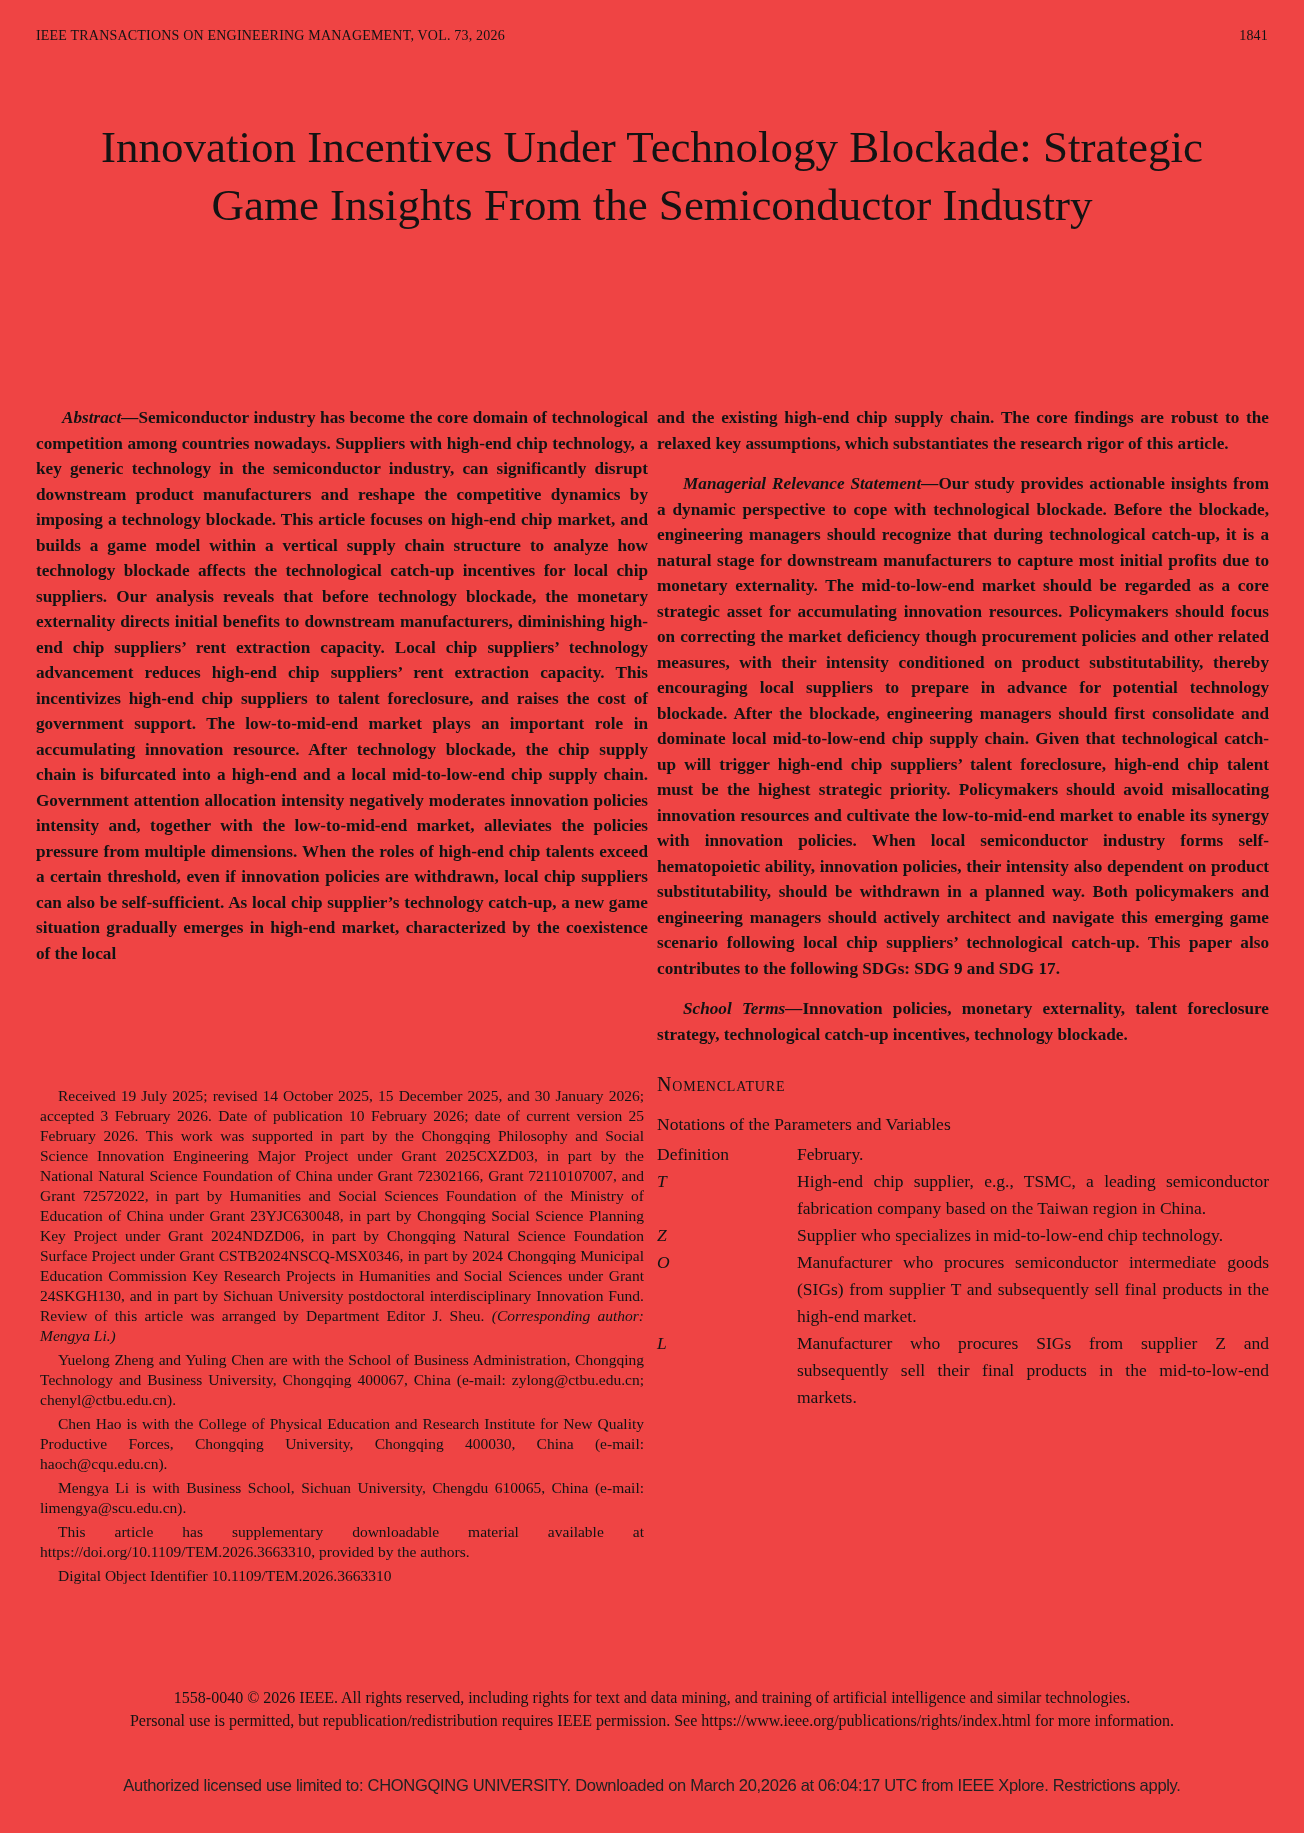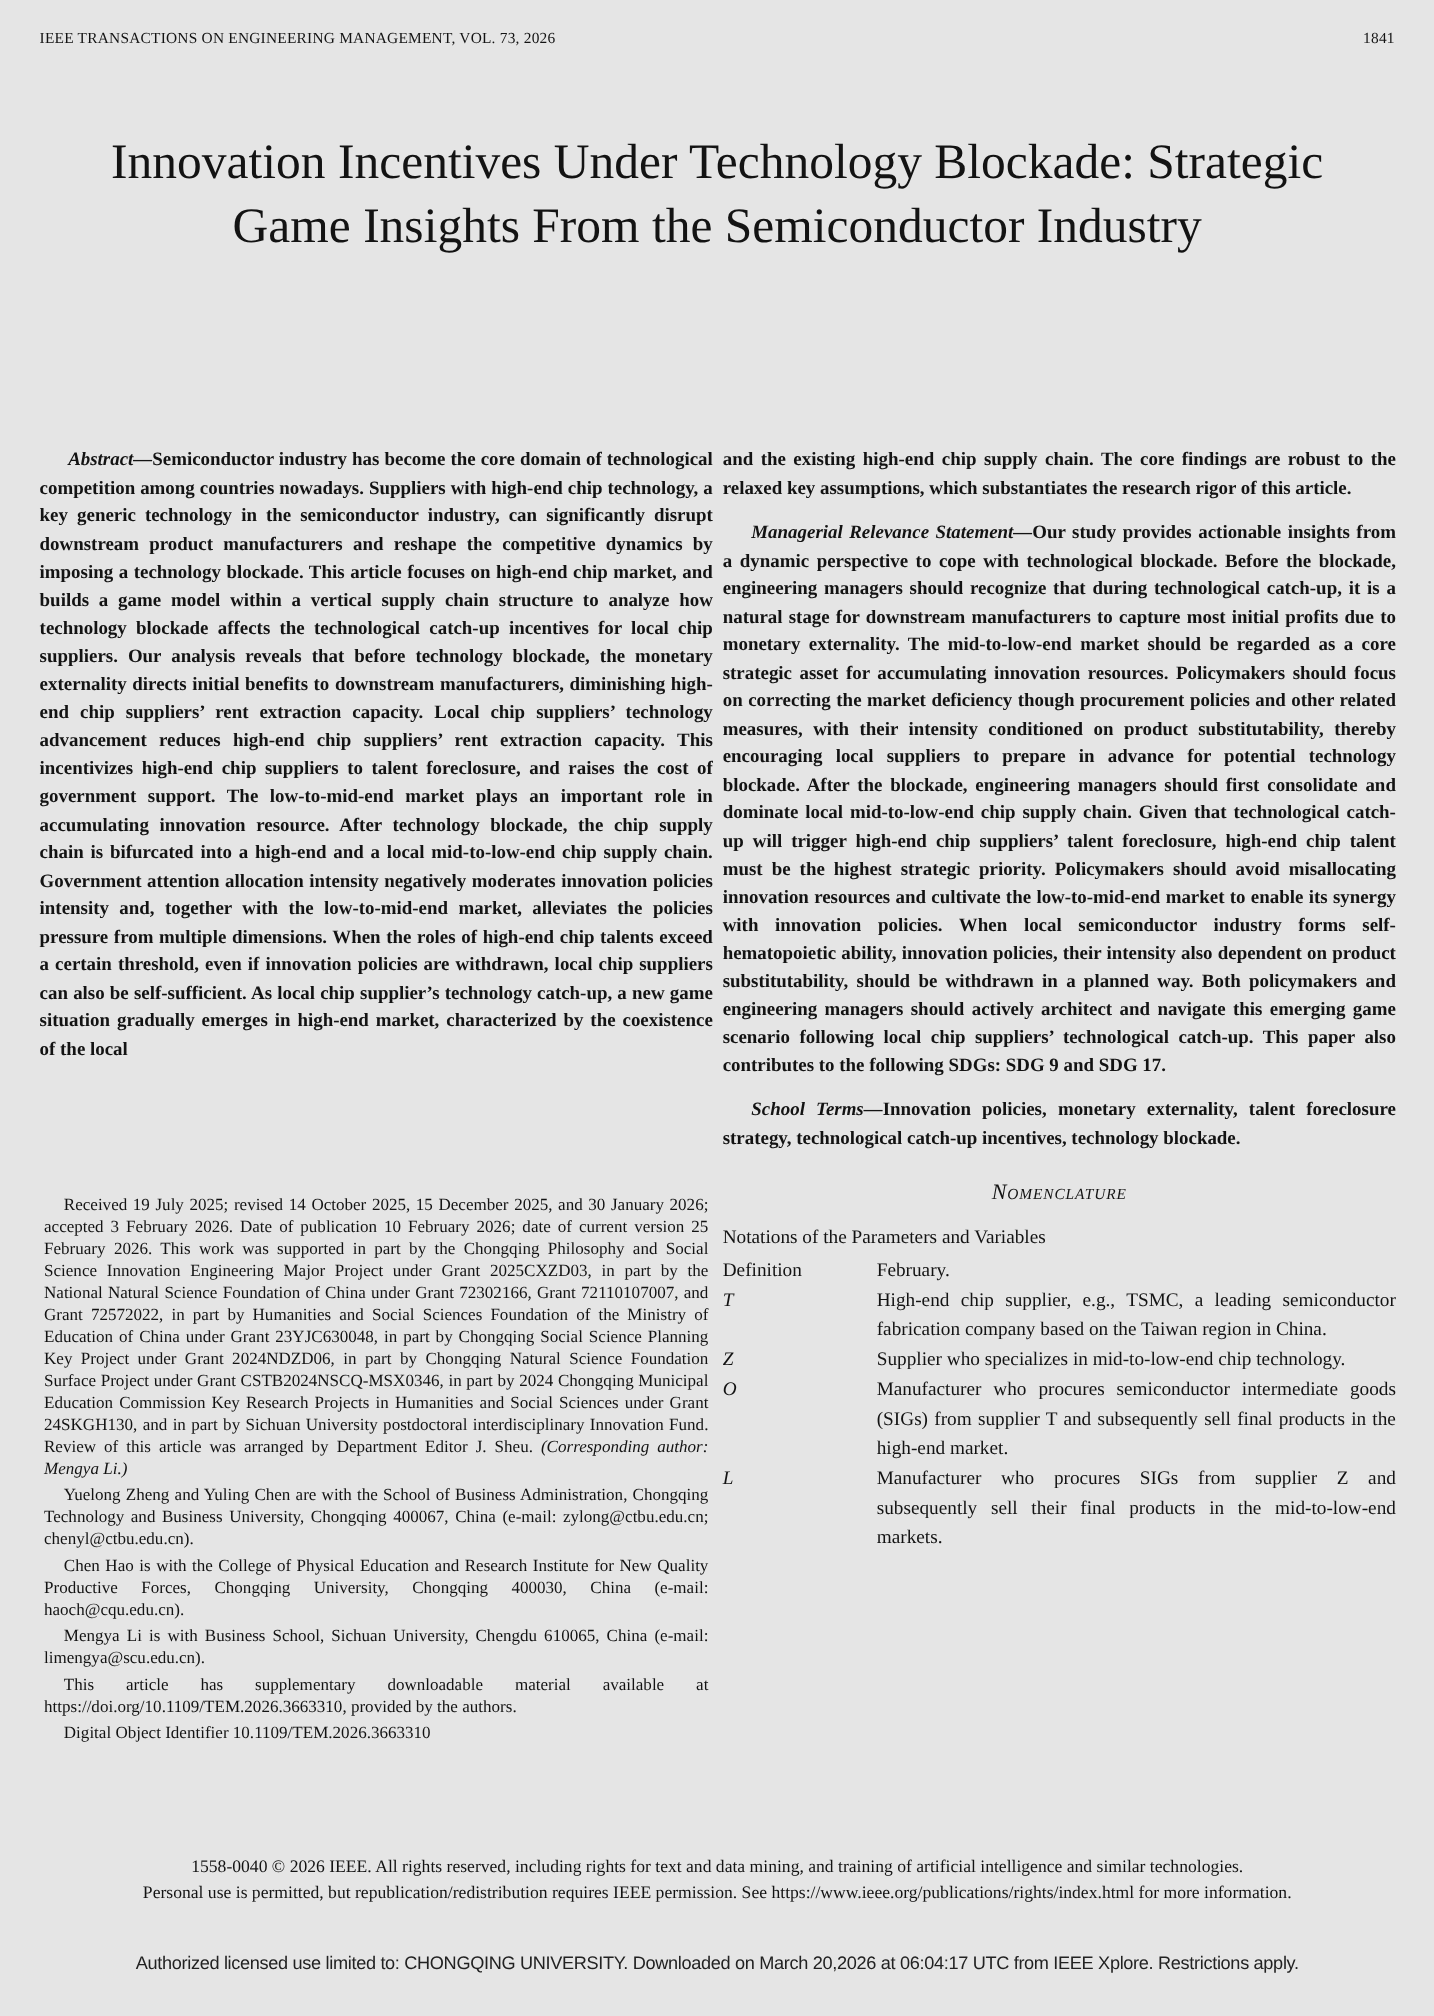--- a/index.html
+++ b/index.html
@@ -1,21 +1,21 @@
 <!DOCTYPE html>
 <html><head>
 <meta charset="utf-8">
 <style>
   html,body{margin:0;padding:0;background:#ffffff;}
   body{
     width:1304px;height:1833px;position:relative;
     font-family:"Liberation Serif","DejaVu Serif",serif;
     color:#131313;
   }
-  .page{position:absolute;inset:0;background:#e5e5e5;}
+  .page{position:absolute;inset:0;background:#ef4444;}
 
   
   .running-head{
     position:absolute;top:28px;left:36px;right:36px;
     font-size:14px;letter-spacing:.2px;
     display:flex;justify-content:space-between;
   }
 
   
   .title{
@@ -53,22 +53,22 @@
 
   
   .footnote-block{
     position:absolute;top:1082px;left:36px;width:612px;
     font-size:15.5px;line-height:20px;text-align:justify;
   }
   .footnote-block p.fn{margin:4px;text-indent:18px;}
 
   
   .nom-heading{
-    text-align:center;font-variant:small-caps;font-size:20px;
-    letter-spacing:.8px;margin:26px 0 18px 0;font-weight:400;font-style:italic;
+    font-variant:small-caps;font-size:20px;
+    letter-spacing:.8px;margin:26px 0 18px 0;font-weight:400;
   }
   .nom-subheading{font-size:17.5px;margin:12px 0 6px 0;}
   .nom-list{
     display:grid;grid-template-columns:140px 1fr;
     font-size:17.5px;line-height:27px;column-gap:0;
   }
   .nom-term{grid-column:1;}
   .nom-term.it{font-style:italic;}
   .nom-def{grid-column:2;text-align:justify;}
 

